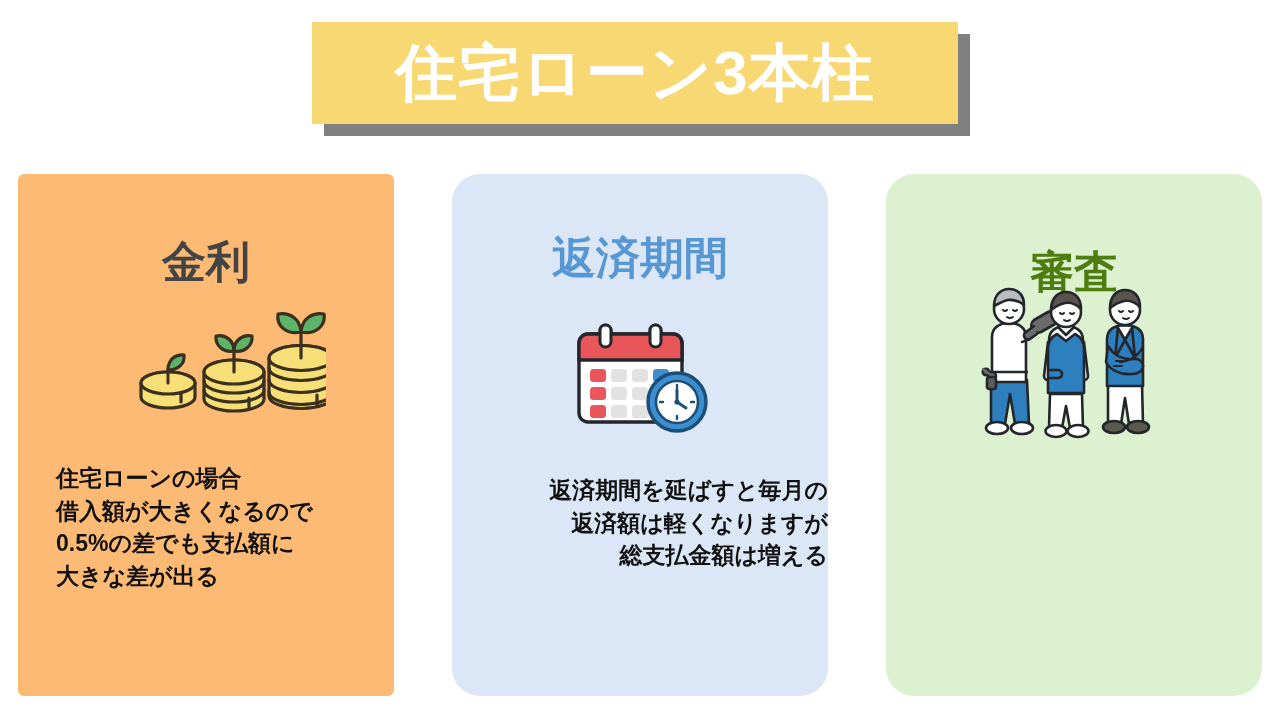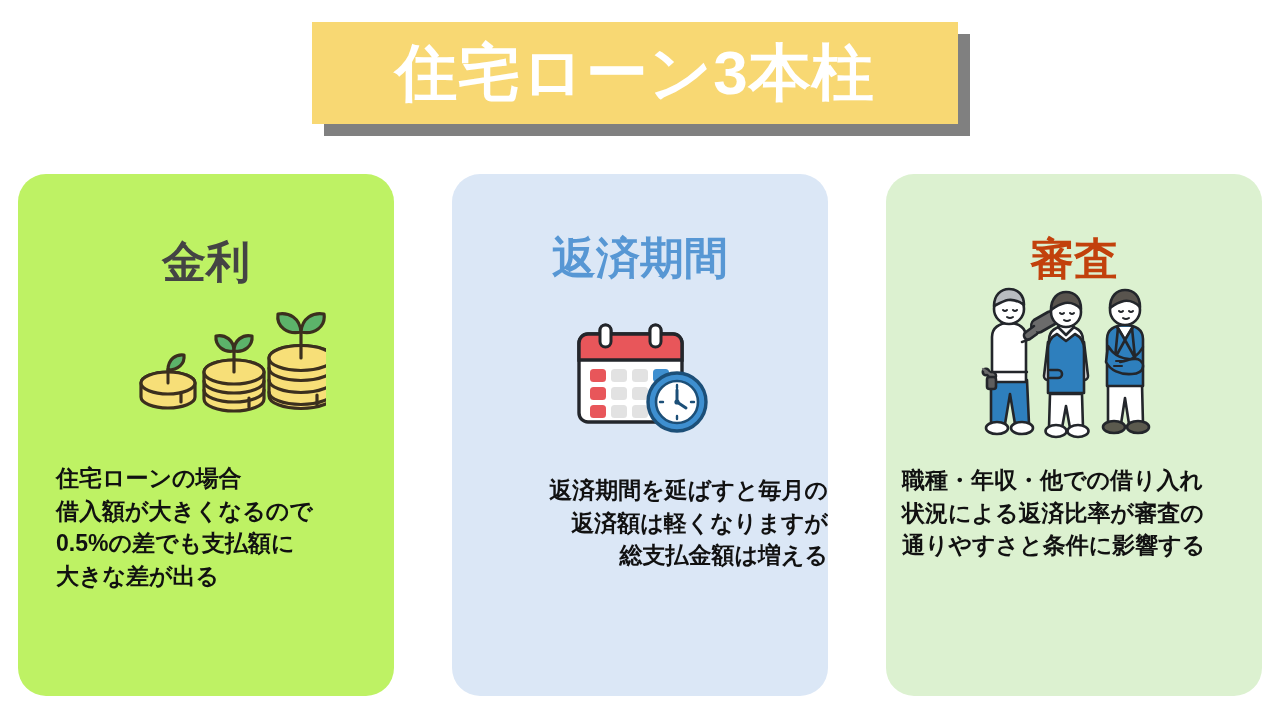--- a/index.html
+++ b/index.html
@@ -63,36 +63,36 @@
   }
   .card {
     width: 376px;
     height: 522px;
     border-radius: 28px;
     box-sizing: border-box;
     padding: 0;
     position: relative;
     overflow: hidden;
   }
-  .card-a { background: #bef264; }
+  .card-a { background: #fdba74; border-radius: 6px; }
   .card-b { background: #dbe7f6; }
   .card-c { background: #dcf1d0; }
 
   .card-heading {
     width: 100%;
     text-align: center;
     font-size: 44px;
     font-weight: bold;
     line-height: 1;
     position: absolute;
     left: 0;
   }
   .card-a .card-heading { color: #444444; top: 66px; }
   .card-b .card-heading { color: #5797d4; top: 62px; }
-  .card-c .card-heading { color: #c2410c; top: 63px; }
+  .card-c .card-heading { color: #4d7c0f; top: 76px; }
 
   .card-icon {
     position: absolute;
     left: 0;
     width: 100%;
     display: flex;
     justify-content: center;
     align-items: flex-end;
   }
   .card-a .card-icon { top: 132px; height: 120px; }
@@ -287,18 +287,15 @@
 
           <circle cx="153" cy="26" r="15" fill="#ffffff"></circle>
           <path d="M138 24 c0 -12 7 -18 15 -18 9 0 15 6 15 17 -4 -4 -9 -7 -16 -6 -5 1 -10 4 -14 7 z" fill="#59544e"></path>
           <path d="M147 27 q2 2 4 0" stroke-width="2"></path>
           <path d="M157 27 q2 2 4 0" stroke-width="2"></path>
           <path d="M151 34 q3 2 6 0" stroke-width="2"></path>
         </g>
       </svg>
     </div>
 
-    <div class="card-body">職種・年収・他での借り入れ
-状況による返済比率が審査の
-通りやすさと条件に影響する</div>
   </div>
 
 </div>
 
 </body></html>

